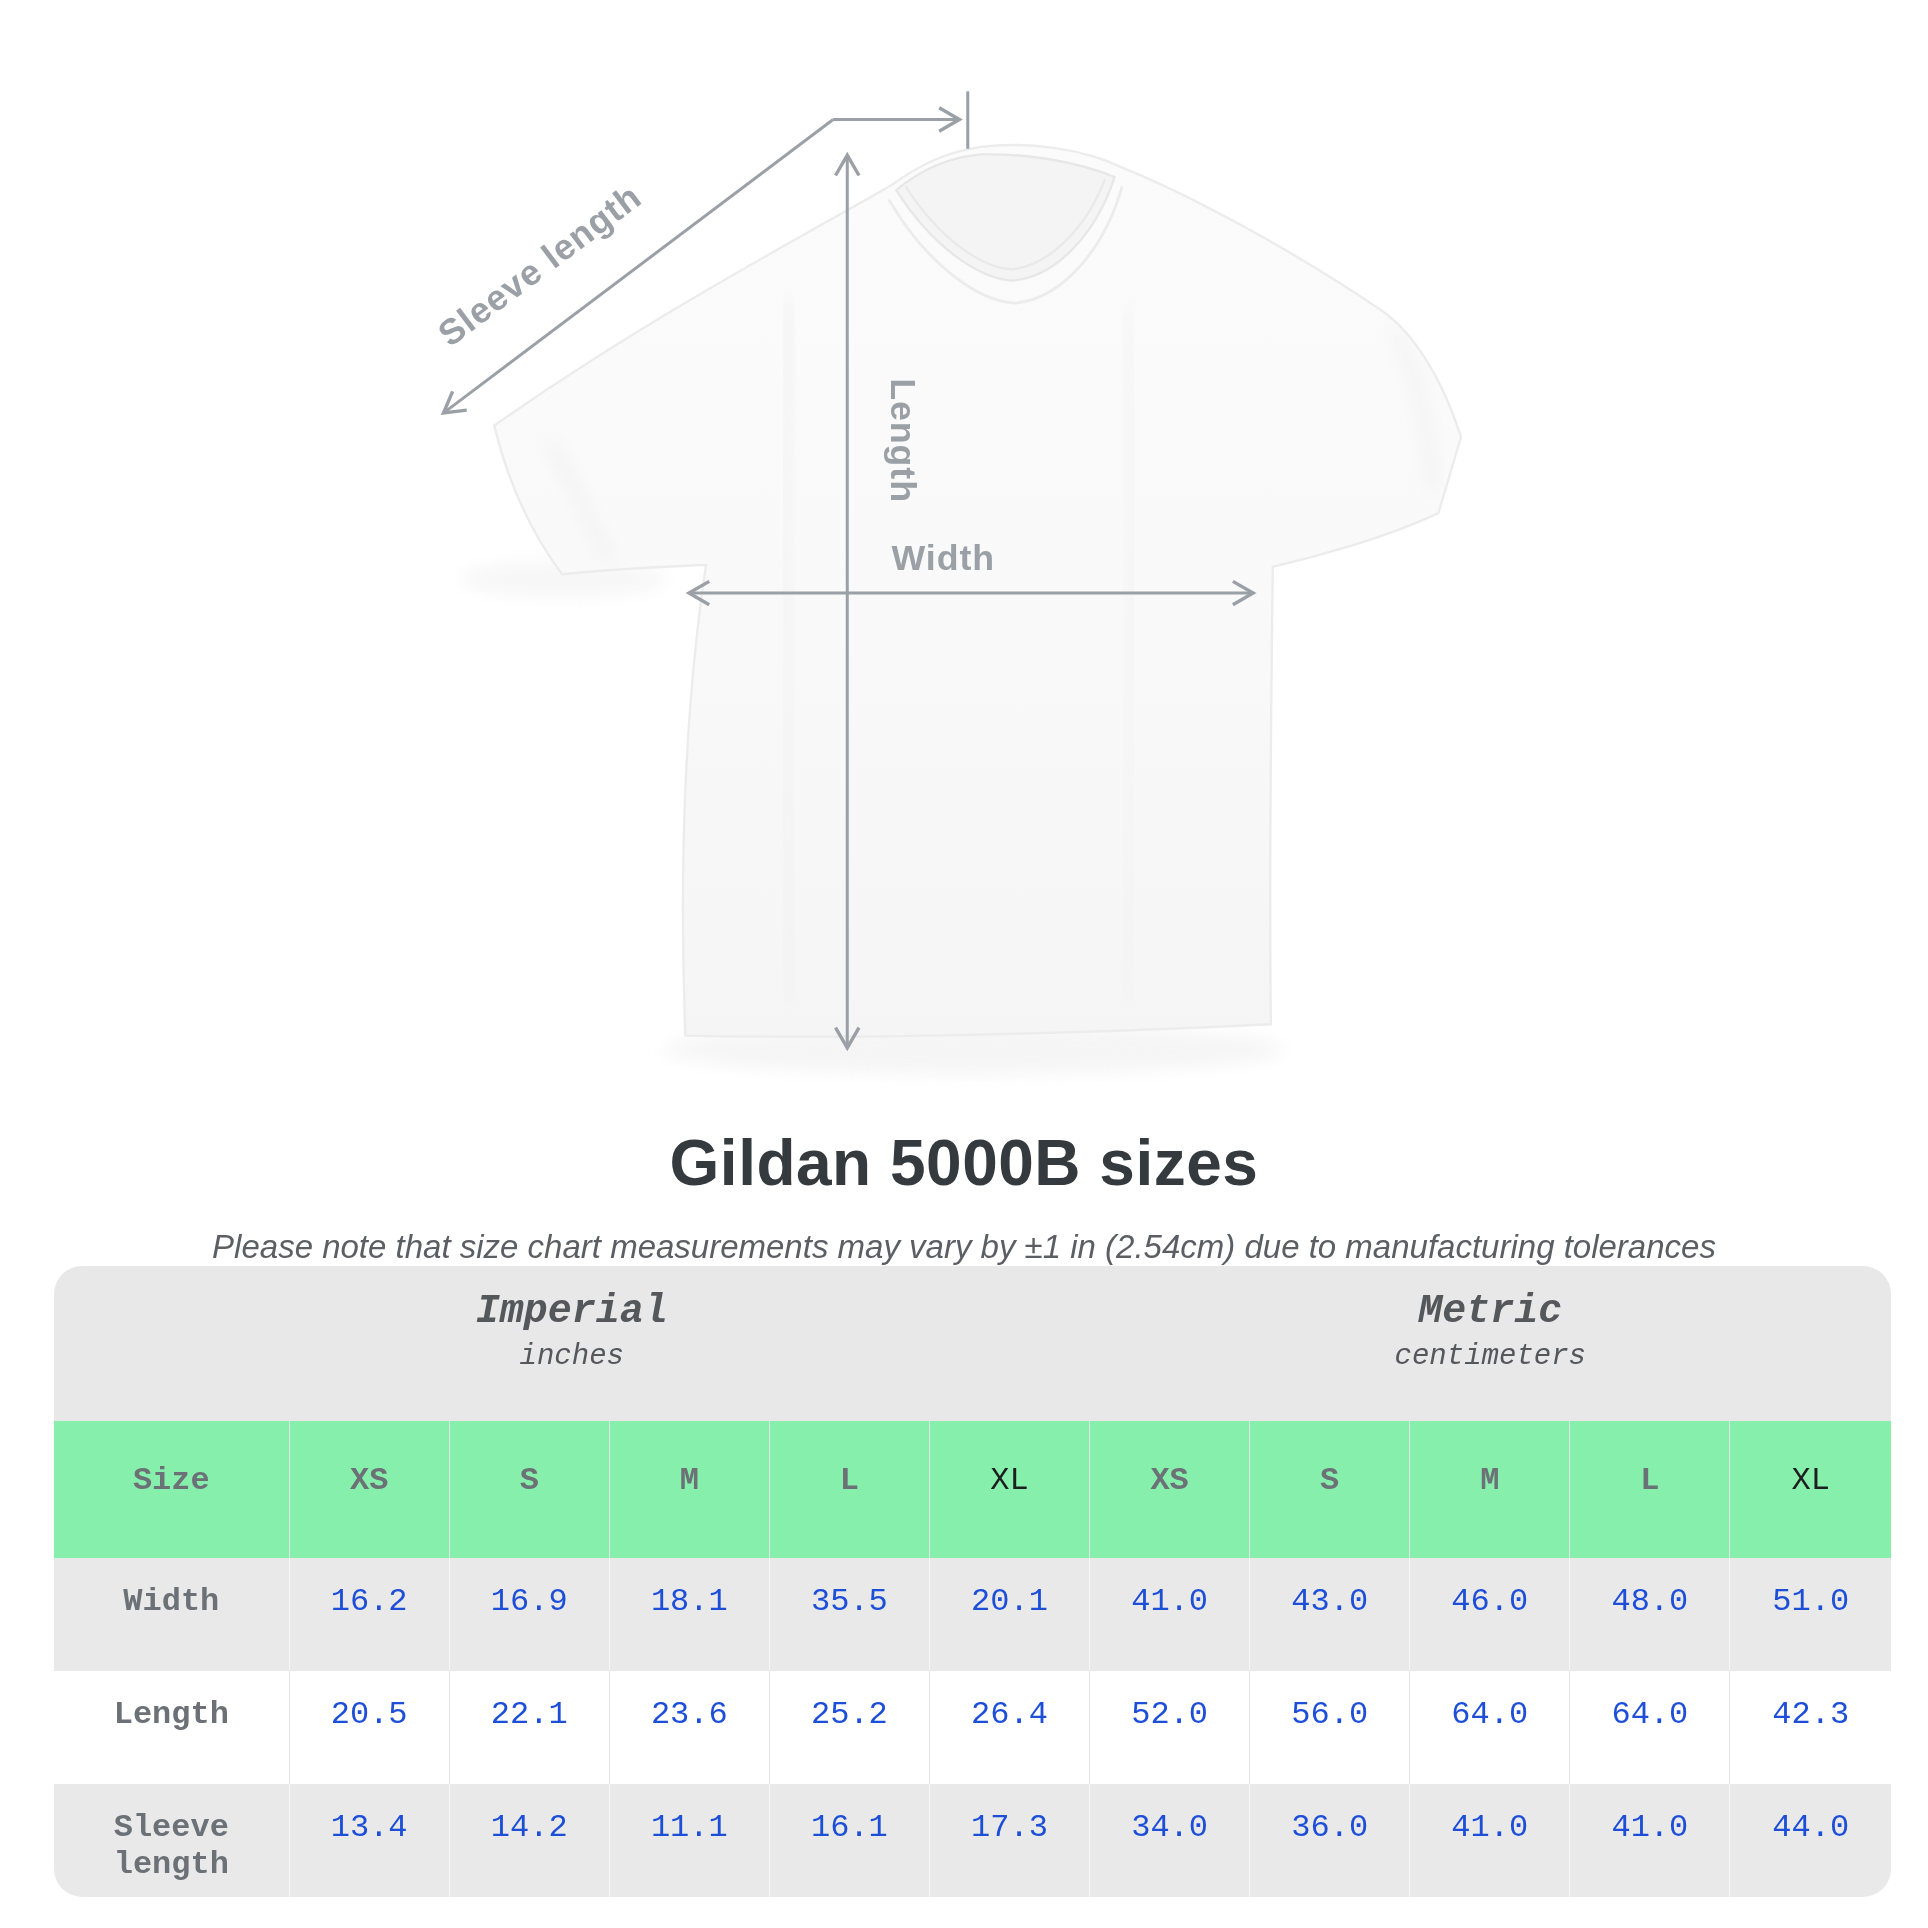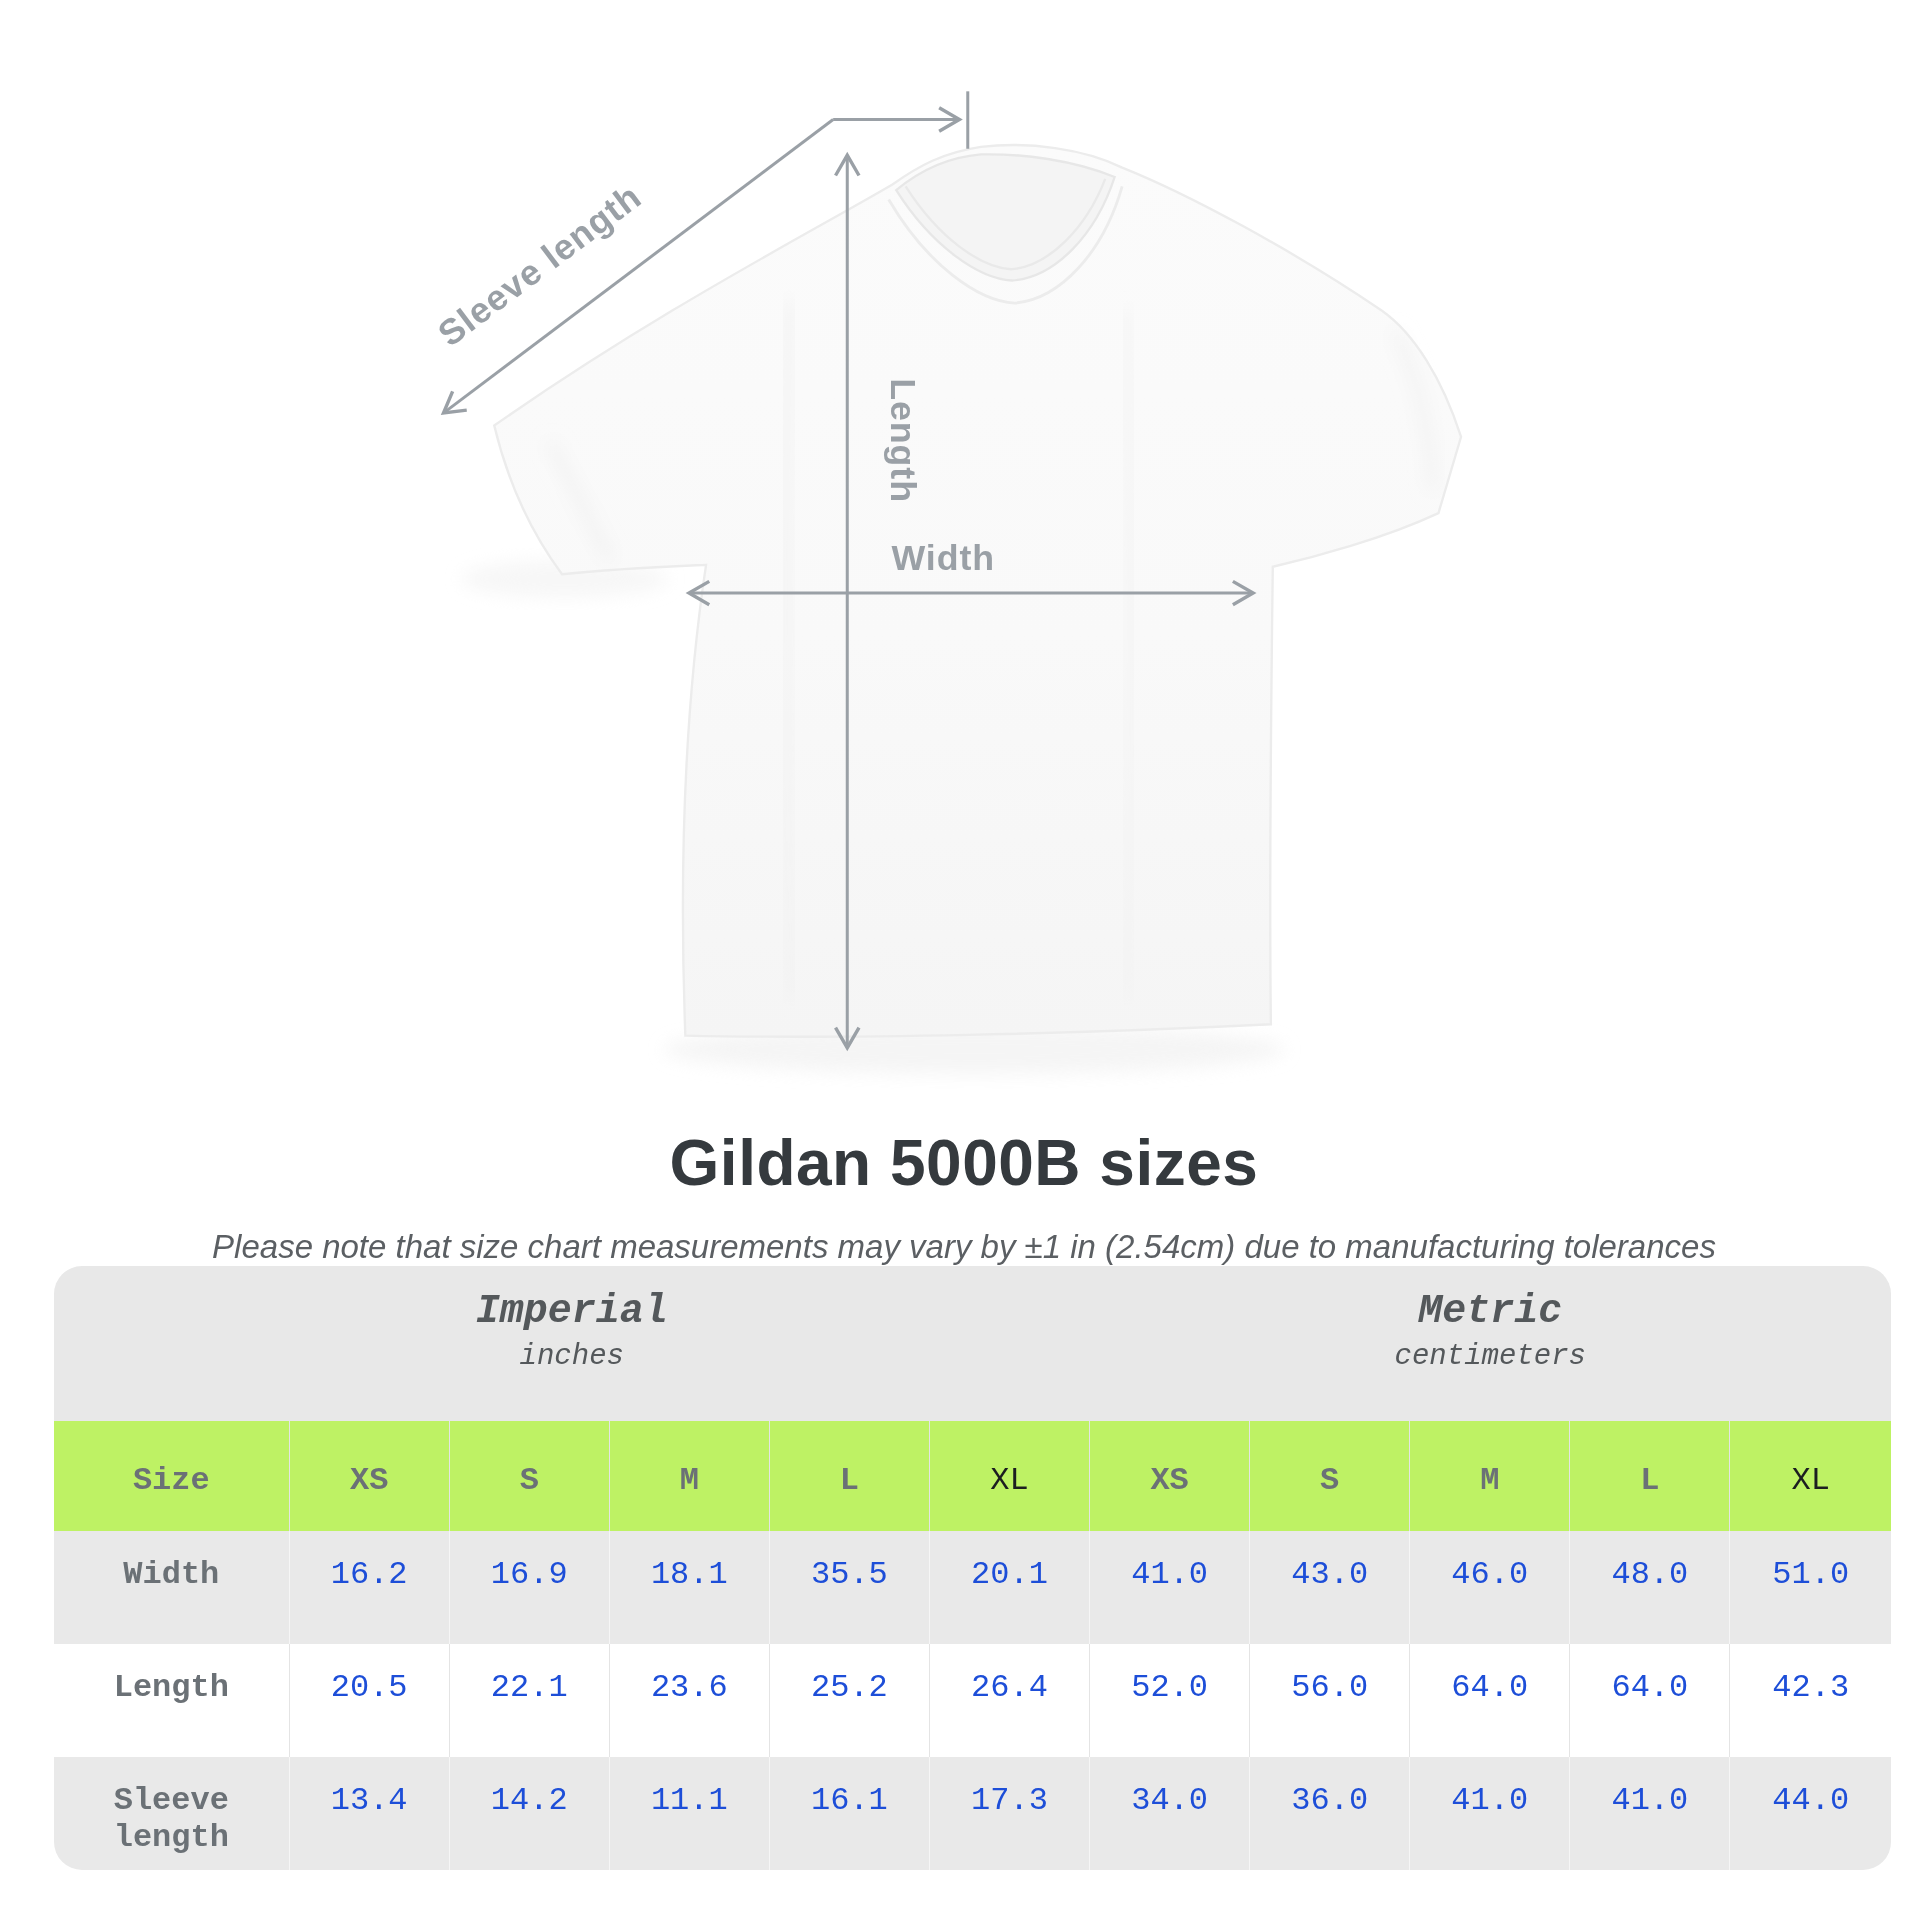--- a/index.html
+++ b/index.html
@@ -20,21 +20,21 @@
   .table-wrap{position:absolute;left:54px;top:1266px;width:1837px;
               border-radius:28px;overflow:hidden;}
   table{width:100%;border-collapse:collapse;table-layout:fixed;font-family:Liberation Mono, monospace;}
   td,th{margin:0;text-align:center;vertical-align:top;}
 
   tr.group-row{background:#e8e8e8;height:155px;}
   tr.group-row td{padding-top:22.6px;}
   .group-label{font-style:italic;font-weight:bold;font-size:40px;color:#54585b;}
   .group-sub{font-style:italic;font-size:29px;color:#54585b;margin-top:6px;}
 
-  tr.size-row{background:#bef264;height:110px;}
+  tr.size-row{background:#86efac;height:137px;}
   tr.size-row th{padding-top:41px;font-size:32px;font-weight:bold;color:#6b7176;
                  border-left:1.9px solid #e4e4e4;}
   tr.size-row th:first-child{border-left:none;}
   tr.size-row th.xl{color:#1c1e20;font-weight:400;}
 
   tr.data-row{height:113px;}
   tr.data-row td{padding-top:24.5px;font-size:32px;color:#1d4ed8;}
   tr.data-row td.row-label{font-weight:bold;color:#6b7176;}
   tr.gray{background:#e9e9e9;}
   tr.gray td{border-left:1.9px solid #f6f6f6;}

